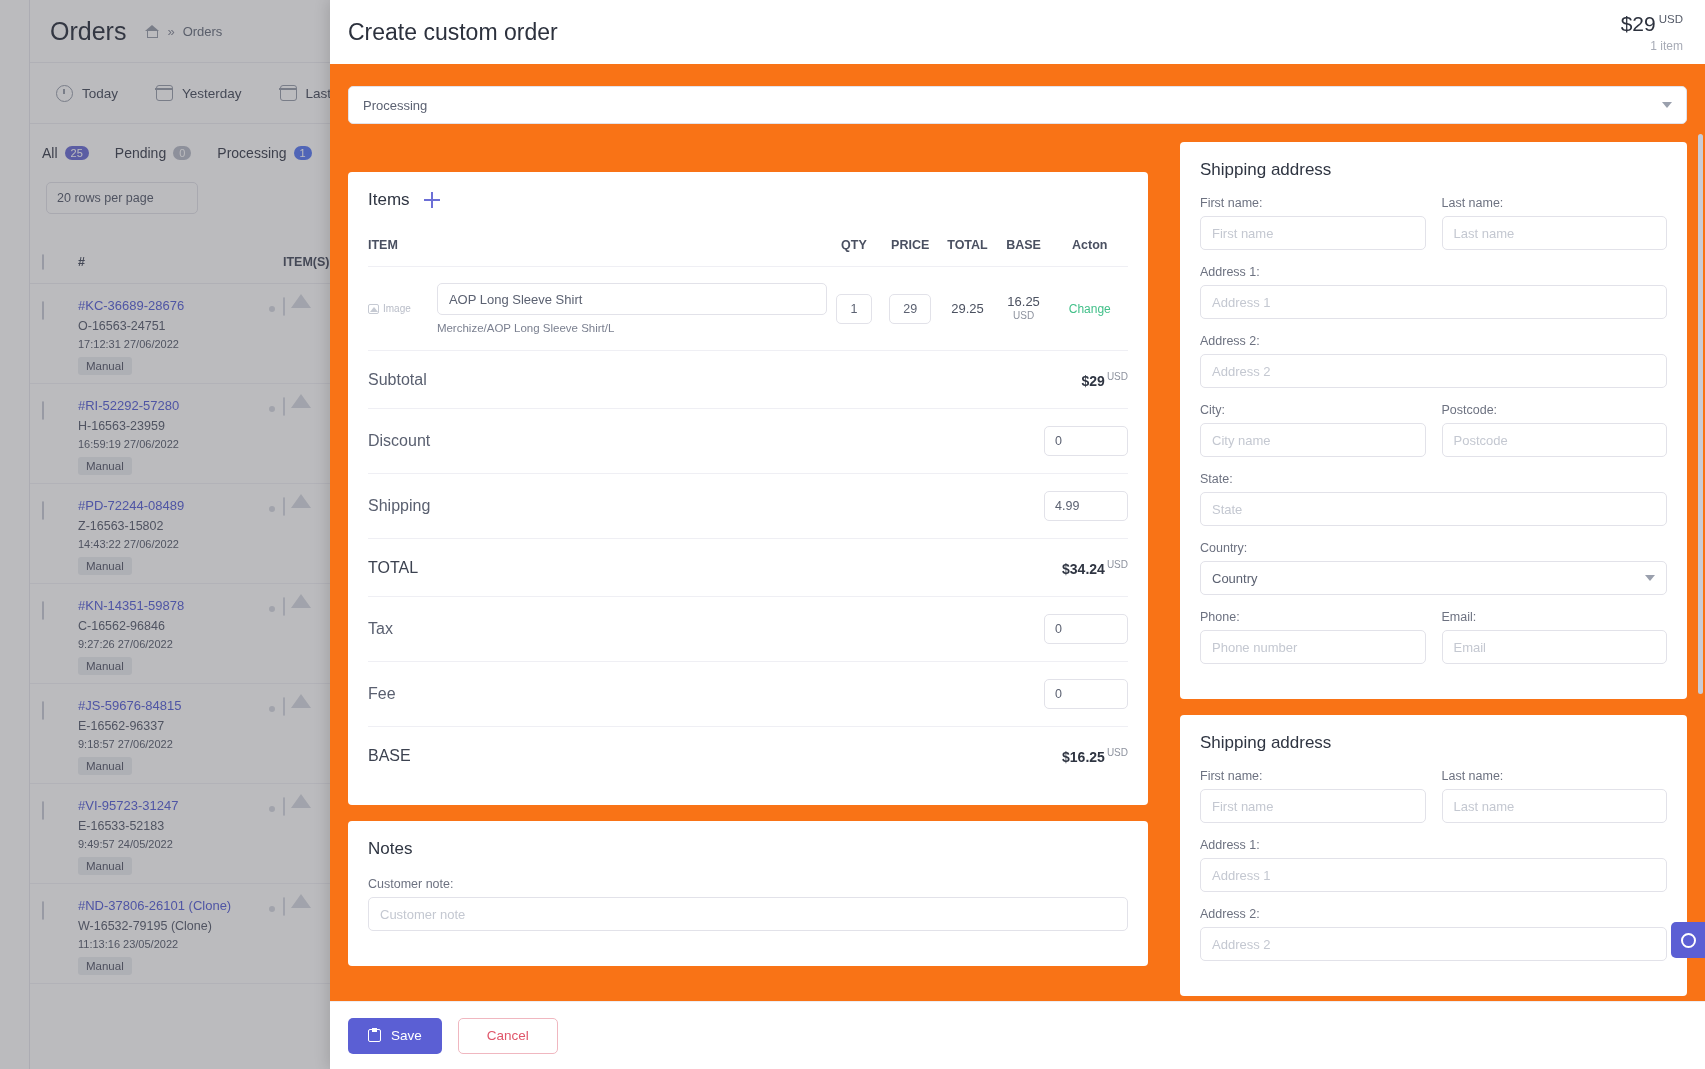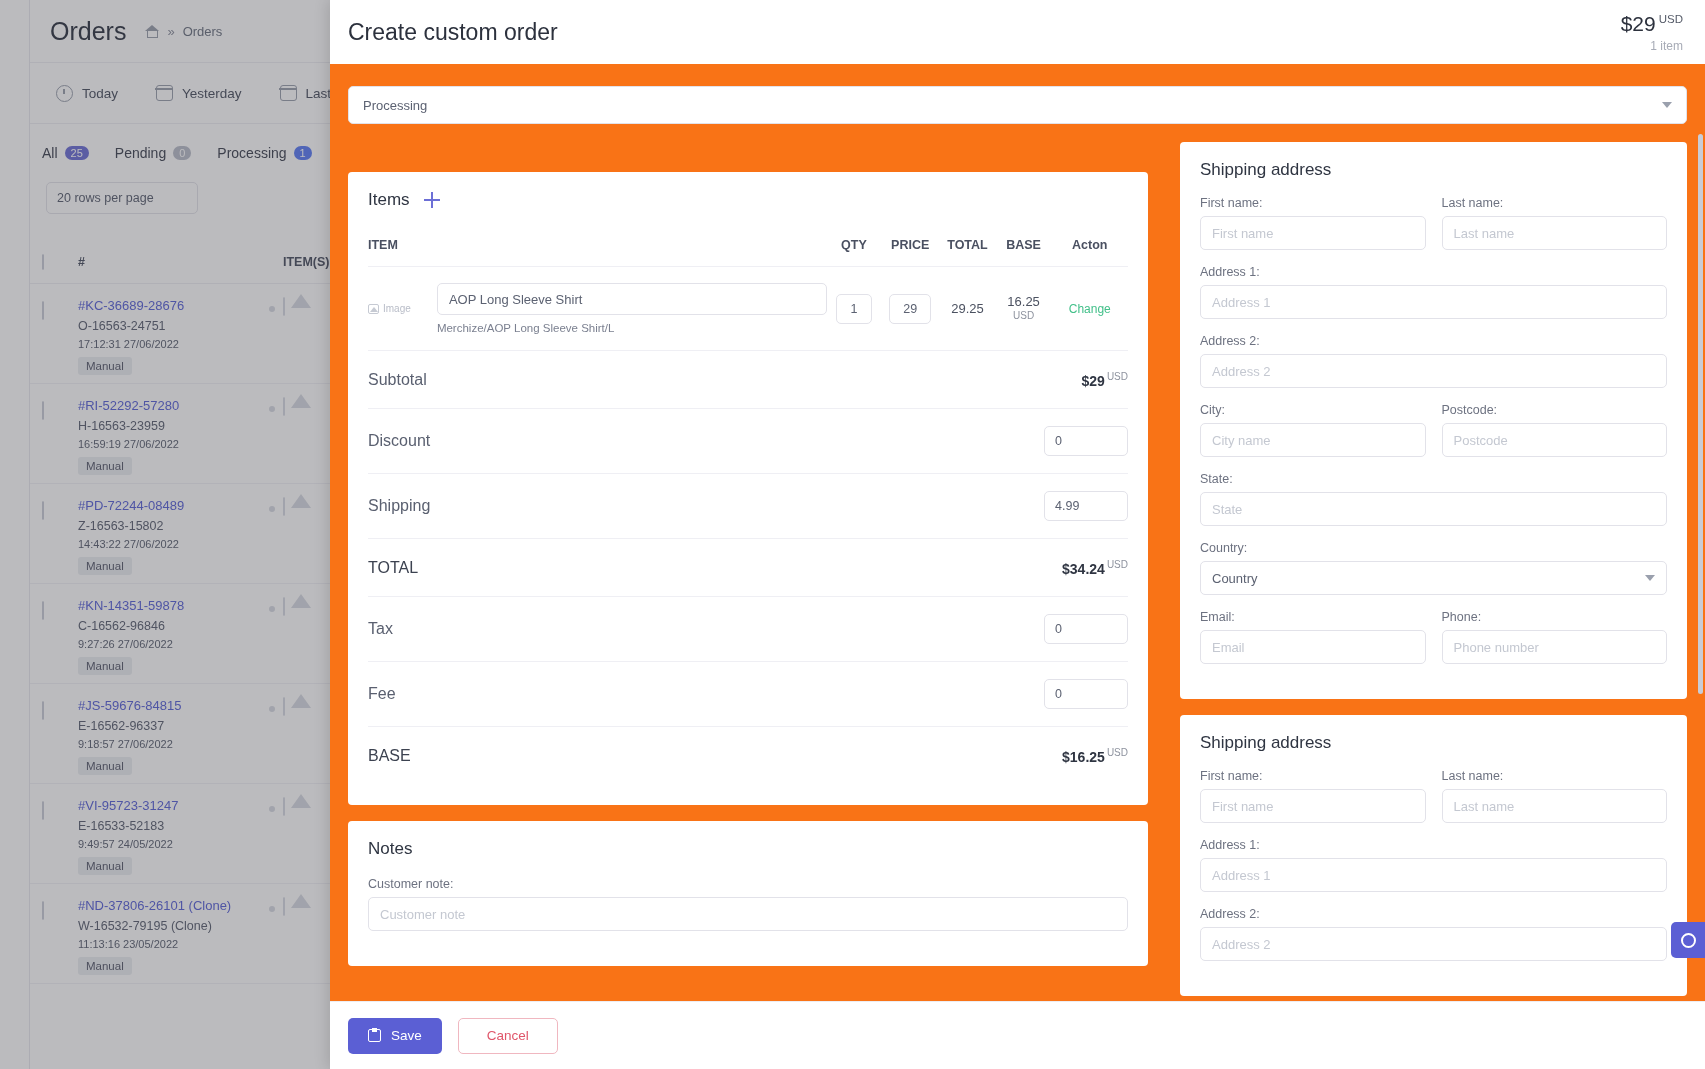--- a/index.html
+++ b/index.html
@@ -599,26 +599,26 @@
             </div>
             <div class="fl">
               <label>Country:</label>
               <div class="selbox">
                 <span>Country</span>
                 <span class="chev"></span>
               </div>
             </div>
             <div class="frow">
               <div class="fl">
+                <label>Phone:</label>
+                <input placeholder="Phone number" style="">
+              </div>
+              <div class="fl">
                 <label>Email:</label>
                 <input placeholder="Email" style="">
-              </div>
-              <div class="fl">
-                <label>Phone:</label>
-                <input placeholder="Phone number" style="">
               </div>
             </div>
           </div>
 
           <div class="card">
             <div class="card-h">Shipping address</div>
             <div style="height:16px"></div>
             <div class="frow">
               <div class="fl">
                 <label>First name:</label>

